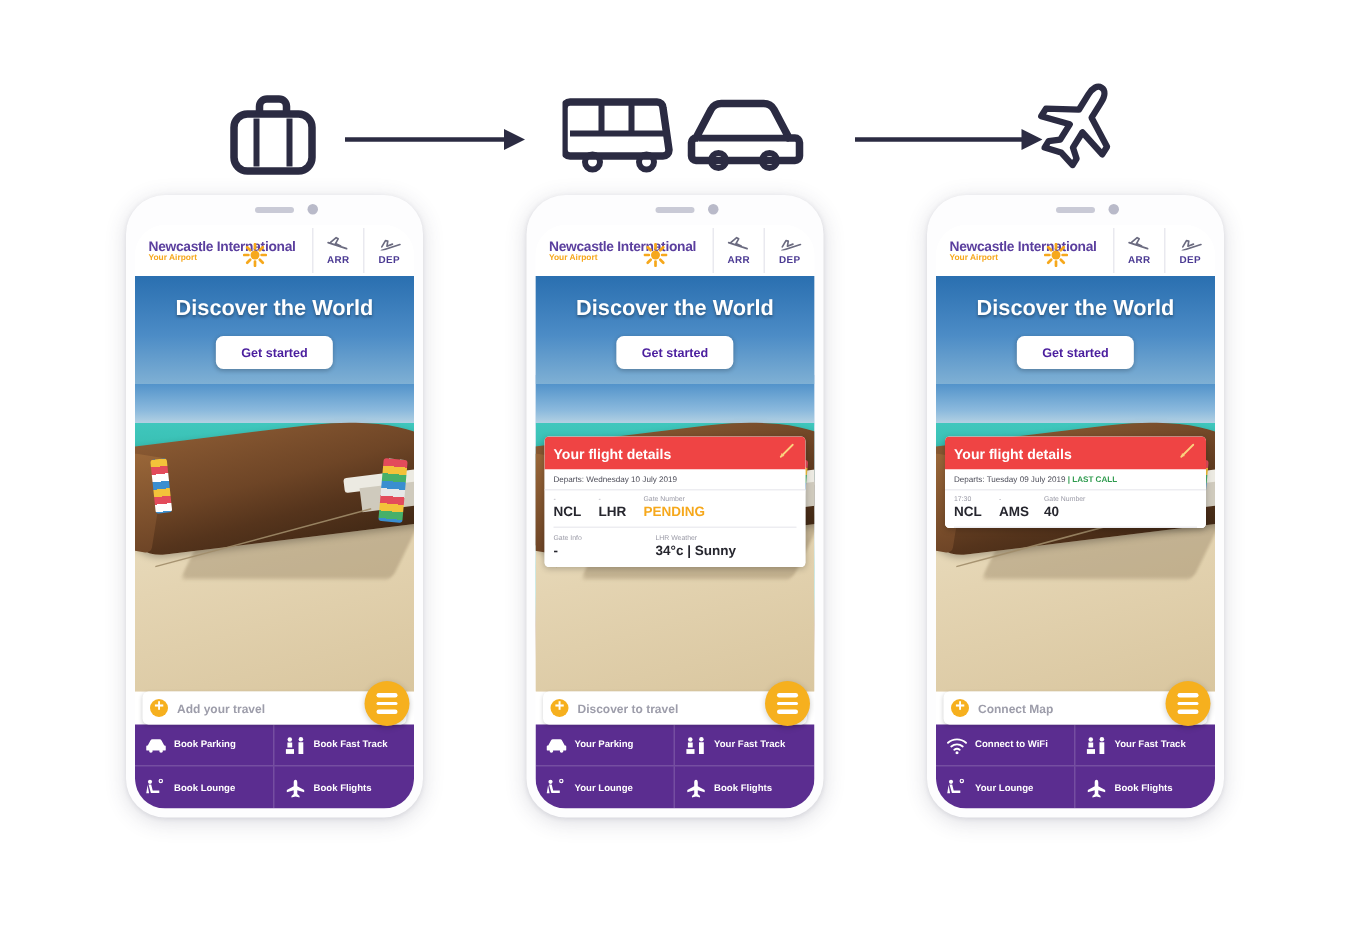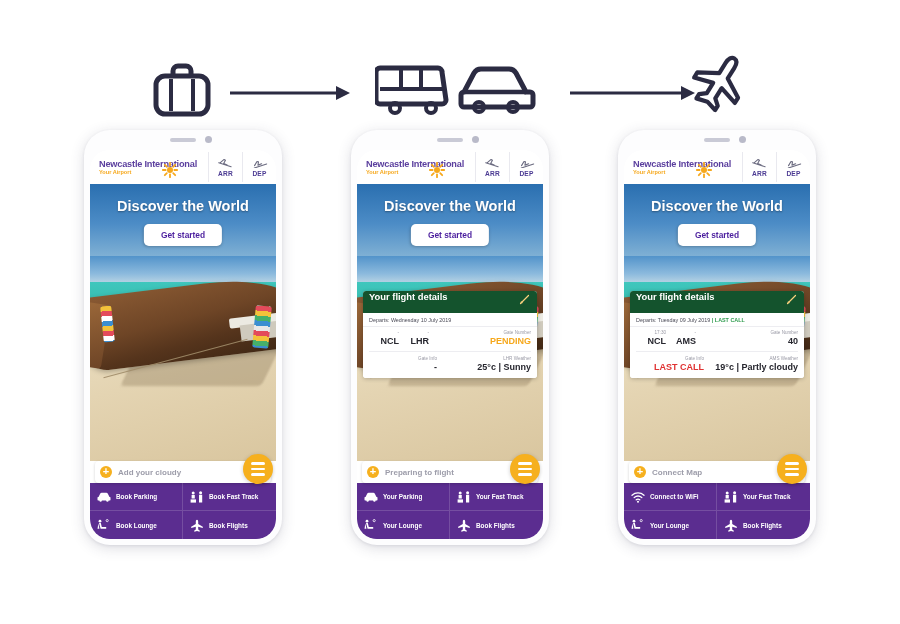--- a/index.html
+++ b/index.html
@@ -135,29 +135,29 @@
   .tile:nth-child(n+3) { border-bottom: none; }
   .tile span { font-size: 6.4px; color: #fff; font-weight: bold; }
   .tile .ti { width: 14px; height: 14px; display: flex; align-items: center; justify-content: center; flex: 0 0 14px; }
 
   
   .fdcard {
     position: absolute; z-index: 6; left: 6px; right: 6px; top: 141px;
     background: #fff; border-radius: 3px; box-shadow: 0 1px 4px rgba(0,0,0,.22); overflow: hidden;
   }
   .fdhead {
-    background: #14532d; height: 22px; display: flex; 
+    background: #ef4444; height: 22px; display: flex; align-items: center;
     padding: 0 6px; justify-content: space-between;
   }
   .fdhead-t { font-size: 9.4px; font-weight: bold; color: #fff; }
   .fdbody { padding: 0; background: #fff; }
   .fdrow0 { font-size: 5.4px; color: #4c4c58; padding: 4px 6px 3px; border-bottom: 1px solid #ededf1; }
   .fdrow0 .lastcall { color: #2e9b4e; font-weight: bold; }
   .fdcols { display: flex; padding: 3px 6px 4px; gap: 0; align-items: flex-start; }
-  .fdcol { flex: 0 0 30px; text-align: right; }
+  .fdcol { flex: 0 0 30px; }
   .fdcol.w { flex: 1; }
   .lbl { font-size: 4.6px; color: #9a9aa6; line-height: 6px; }
   .val { font-size: 9px; font-weight: bold; color: #26262e; line-height: 11px; }
   .val.pending { color: #f6a81c; }
   .val.lastcall { color: #e03232; }
   .fdsep { height: 1px; background: #ededf1; margin: 0 6px; }
   .fdcols.b { padding-top: 4px; padding-bottom: 5px; }
   .fdcol.b1 { flex: 0 0 68px; }
 </style>
 </head>
@@ -284,21 +284,21 @@
               <div class="canopy2"></div>
             </div>
           <div class="ribbons"></div>
             <div class="ribbons2"></div>
             <div class="rope"></div>
         </div>
       </div>
 
       <div class="addbar">
         <div class="plusdot">+</div>
-        <div class="addbar-txt">Add your cloudy</div>
+        <div class="addbar-txt">Add your travel</div>
         <div class="burger">
             <i></i>
             <i></i>
             <i></i>
           </div>
       </div>
 
       <div class="tiles">
         <div class="tile">
           <span class="ti">
@@ -410,21 +410,21 @@
               <div class="canopy2"></div>
             </div>
           <div class="ribbons"></div>
             <div class="ribbons2"></div>
             <div class="rope"></div>
         </div>
       </div>
 
       <div class="addbar">
         <div class="plusdot">+</div>
-        <div class="addbar-txt">Preparing to flight</div>
+        <div class="addbar-txt">Discover to travel</div>
         <div class="burger">
             <i></i>
             <i></i>
             <i></i>
           </div>
       </div>
 
       <div class="tiles">
         <div class="tile">
           <span class="ti">
@@ -500,21 +500,21 @@
             </div>
           </div>
           <div class="fdsep"></div>
           <div class="fdcols b">
             <div class="fdcol b1">
               <div class="lbl">Gate Info</div>
               <div class="val">-</div>
             </div>
             <div class="fdcol w">
               <div class="lbl">LHR Weather</div>
-              <div class="val">25°c  |  Sunny</div>
+              <div class="val">34°c  |  Sunny</div>
             </div>
           </div>
         </div>
       </div>
     </div>
   </div>
 
   <div class="phone p3">
     <div class="notch-row">
       <div class="speaker"></div>
@@ -664,28 +664,18 @@
             <div class="fdcol">
               <div class="lbl">-</div>
               <div class="val">AMS</div>
             </div>
             <div class="fdcol w">
               <div class="lbl">Gate Number</div>
               <div class="val">40</div>
             </div>
           </div>
           <div class="fdsep"></div>
-          <div class="fdcols b">
-            <div class="fdcol b1">
-              <div class="lbl">Gate Info</div>
-              <div class="val lastcall">LAST CALL</div>
-            </div>
-            <div class="fdcol w">
-              <div class="lbl">AMS Weather</div>
-              <div class="val">19°c  |  Partly cloudy</div>
-            </div>
-          </div>
         </div>
       </div>
     </div>
   </div>
 
 </div>
 
 </body></html>

